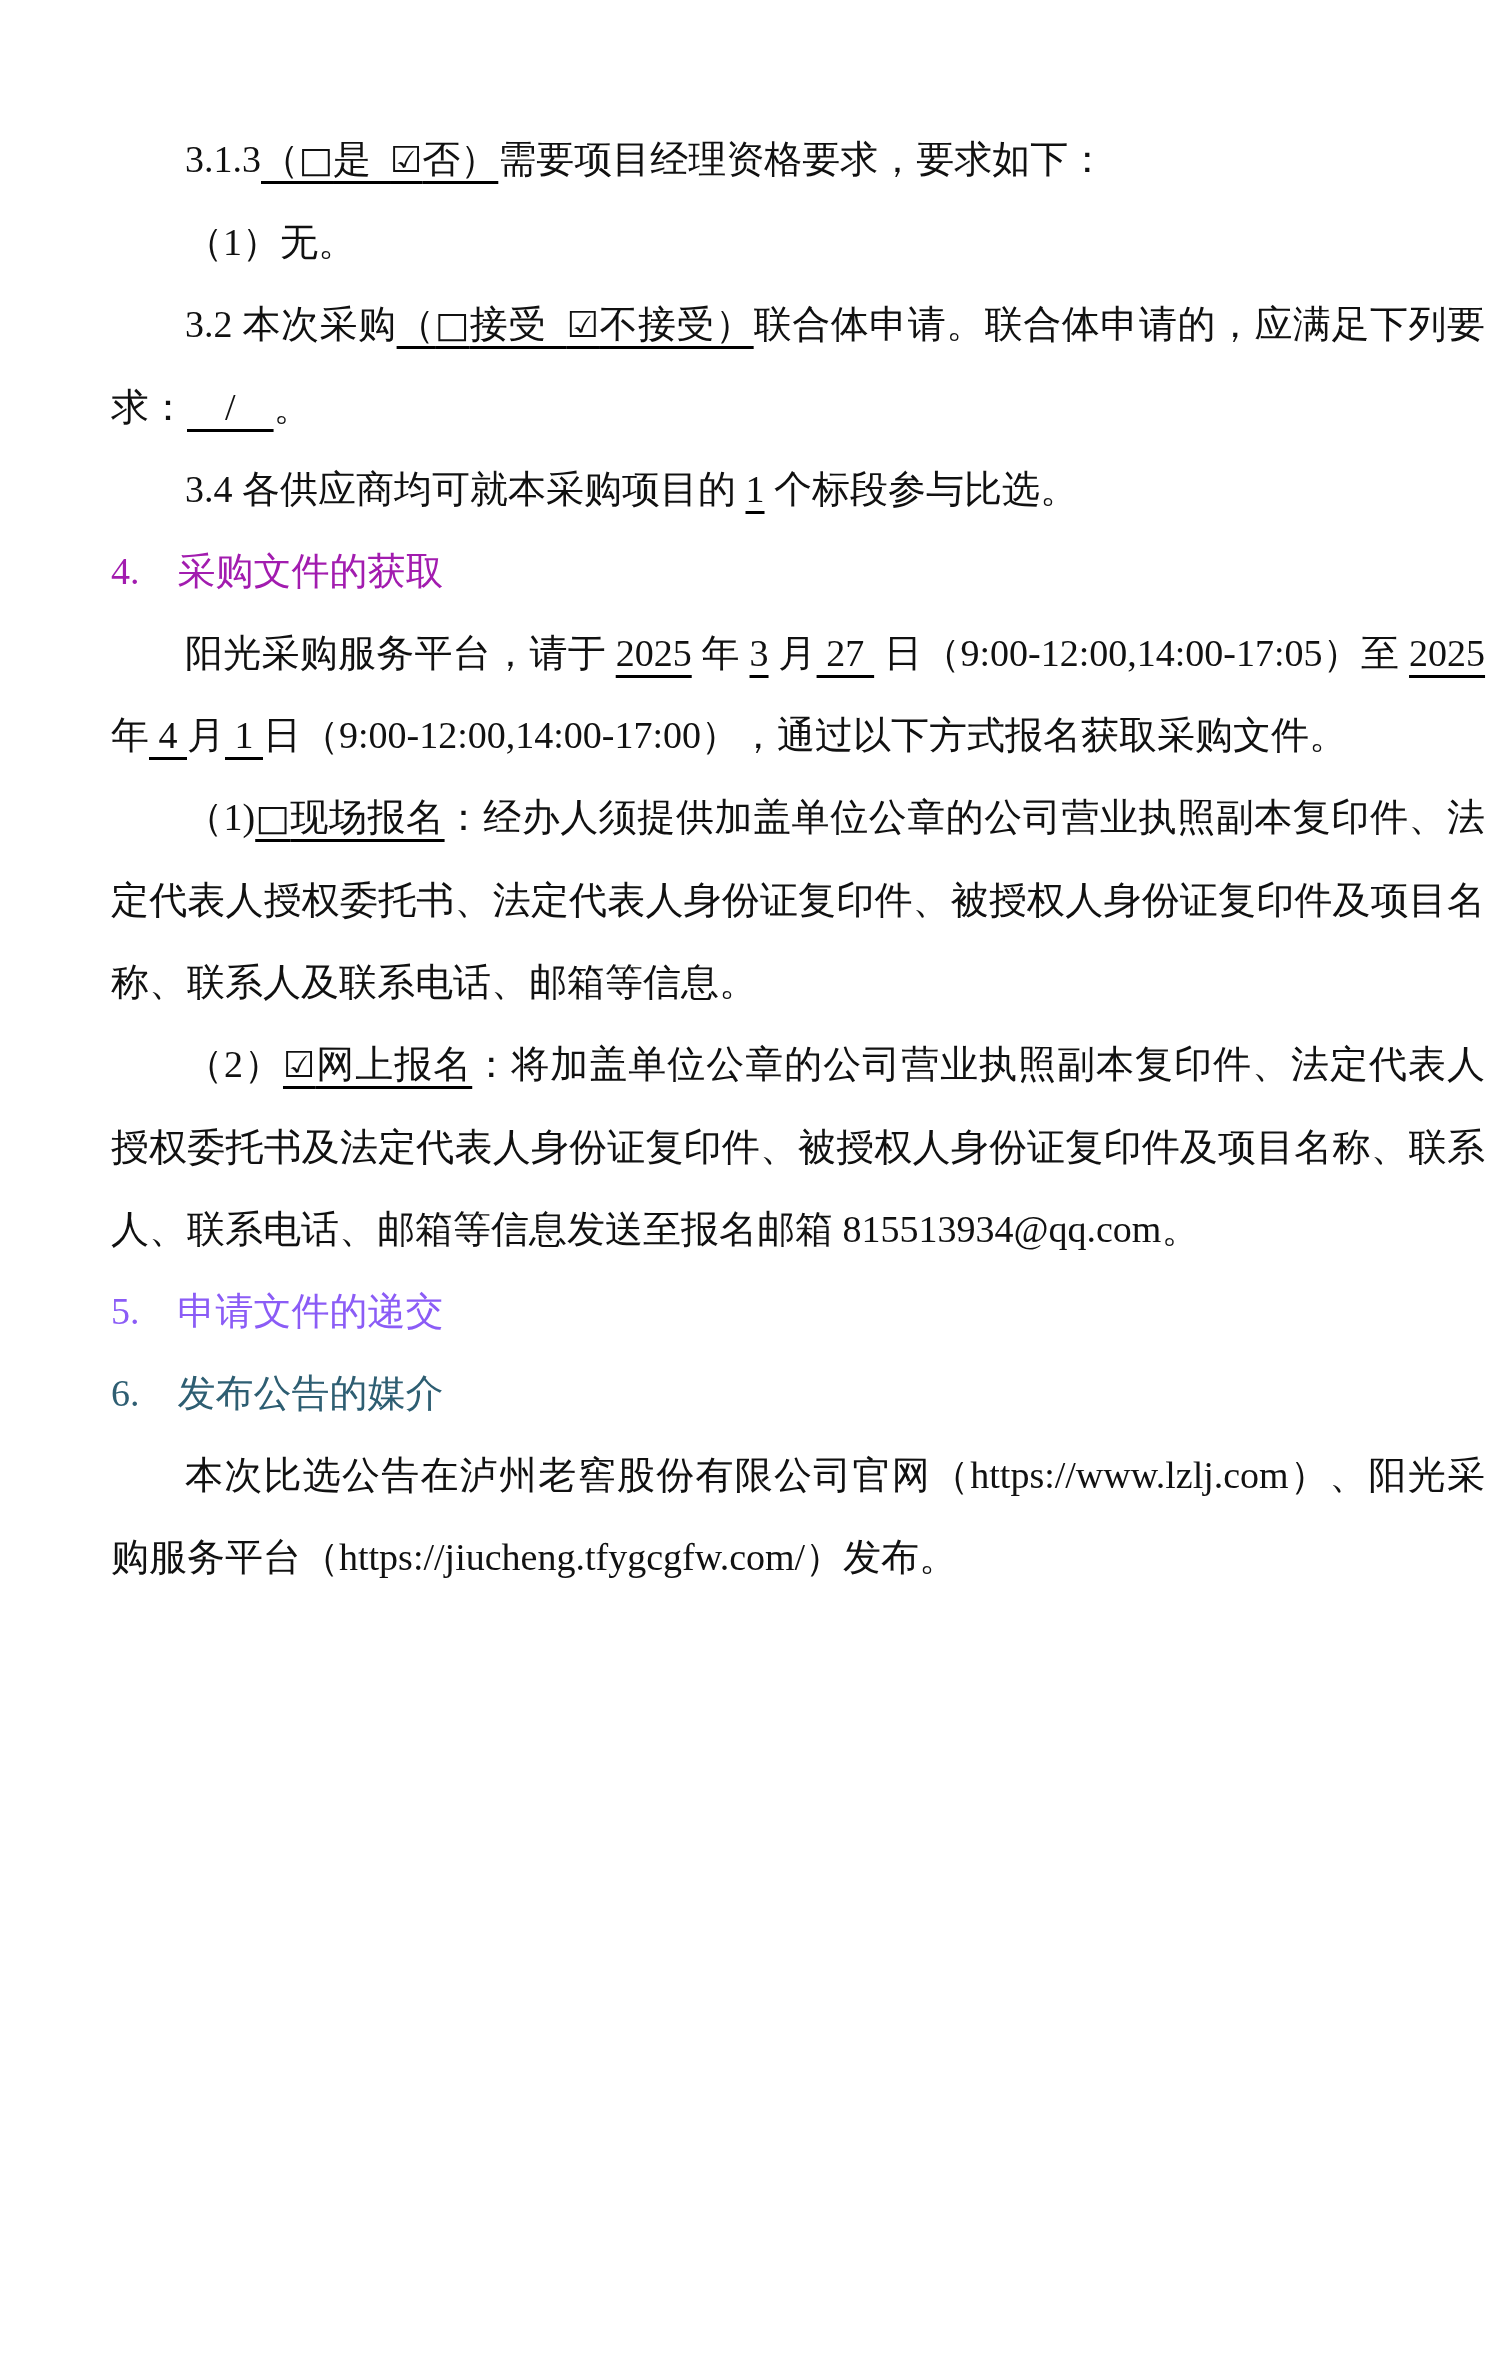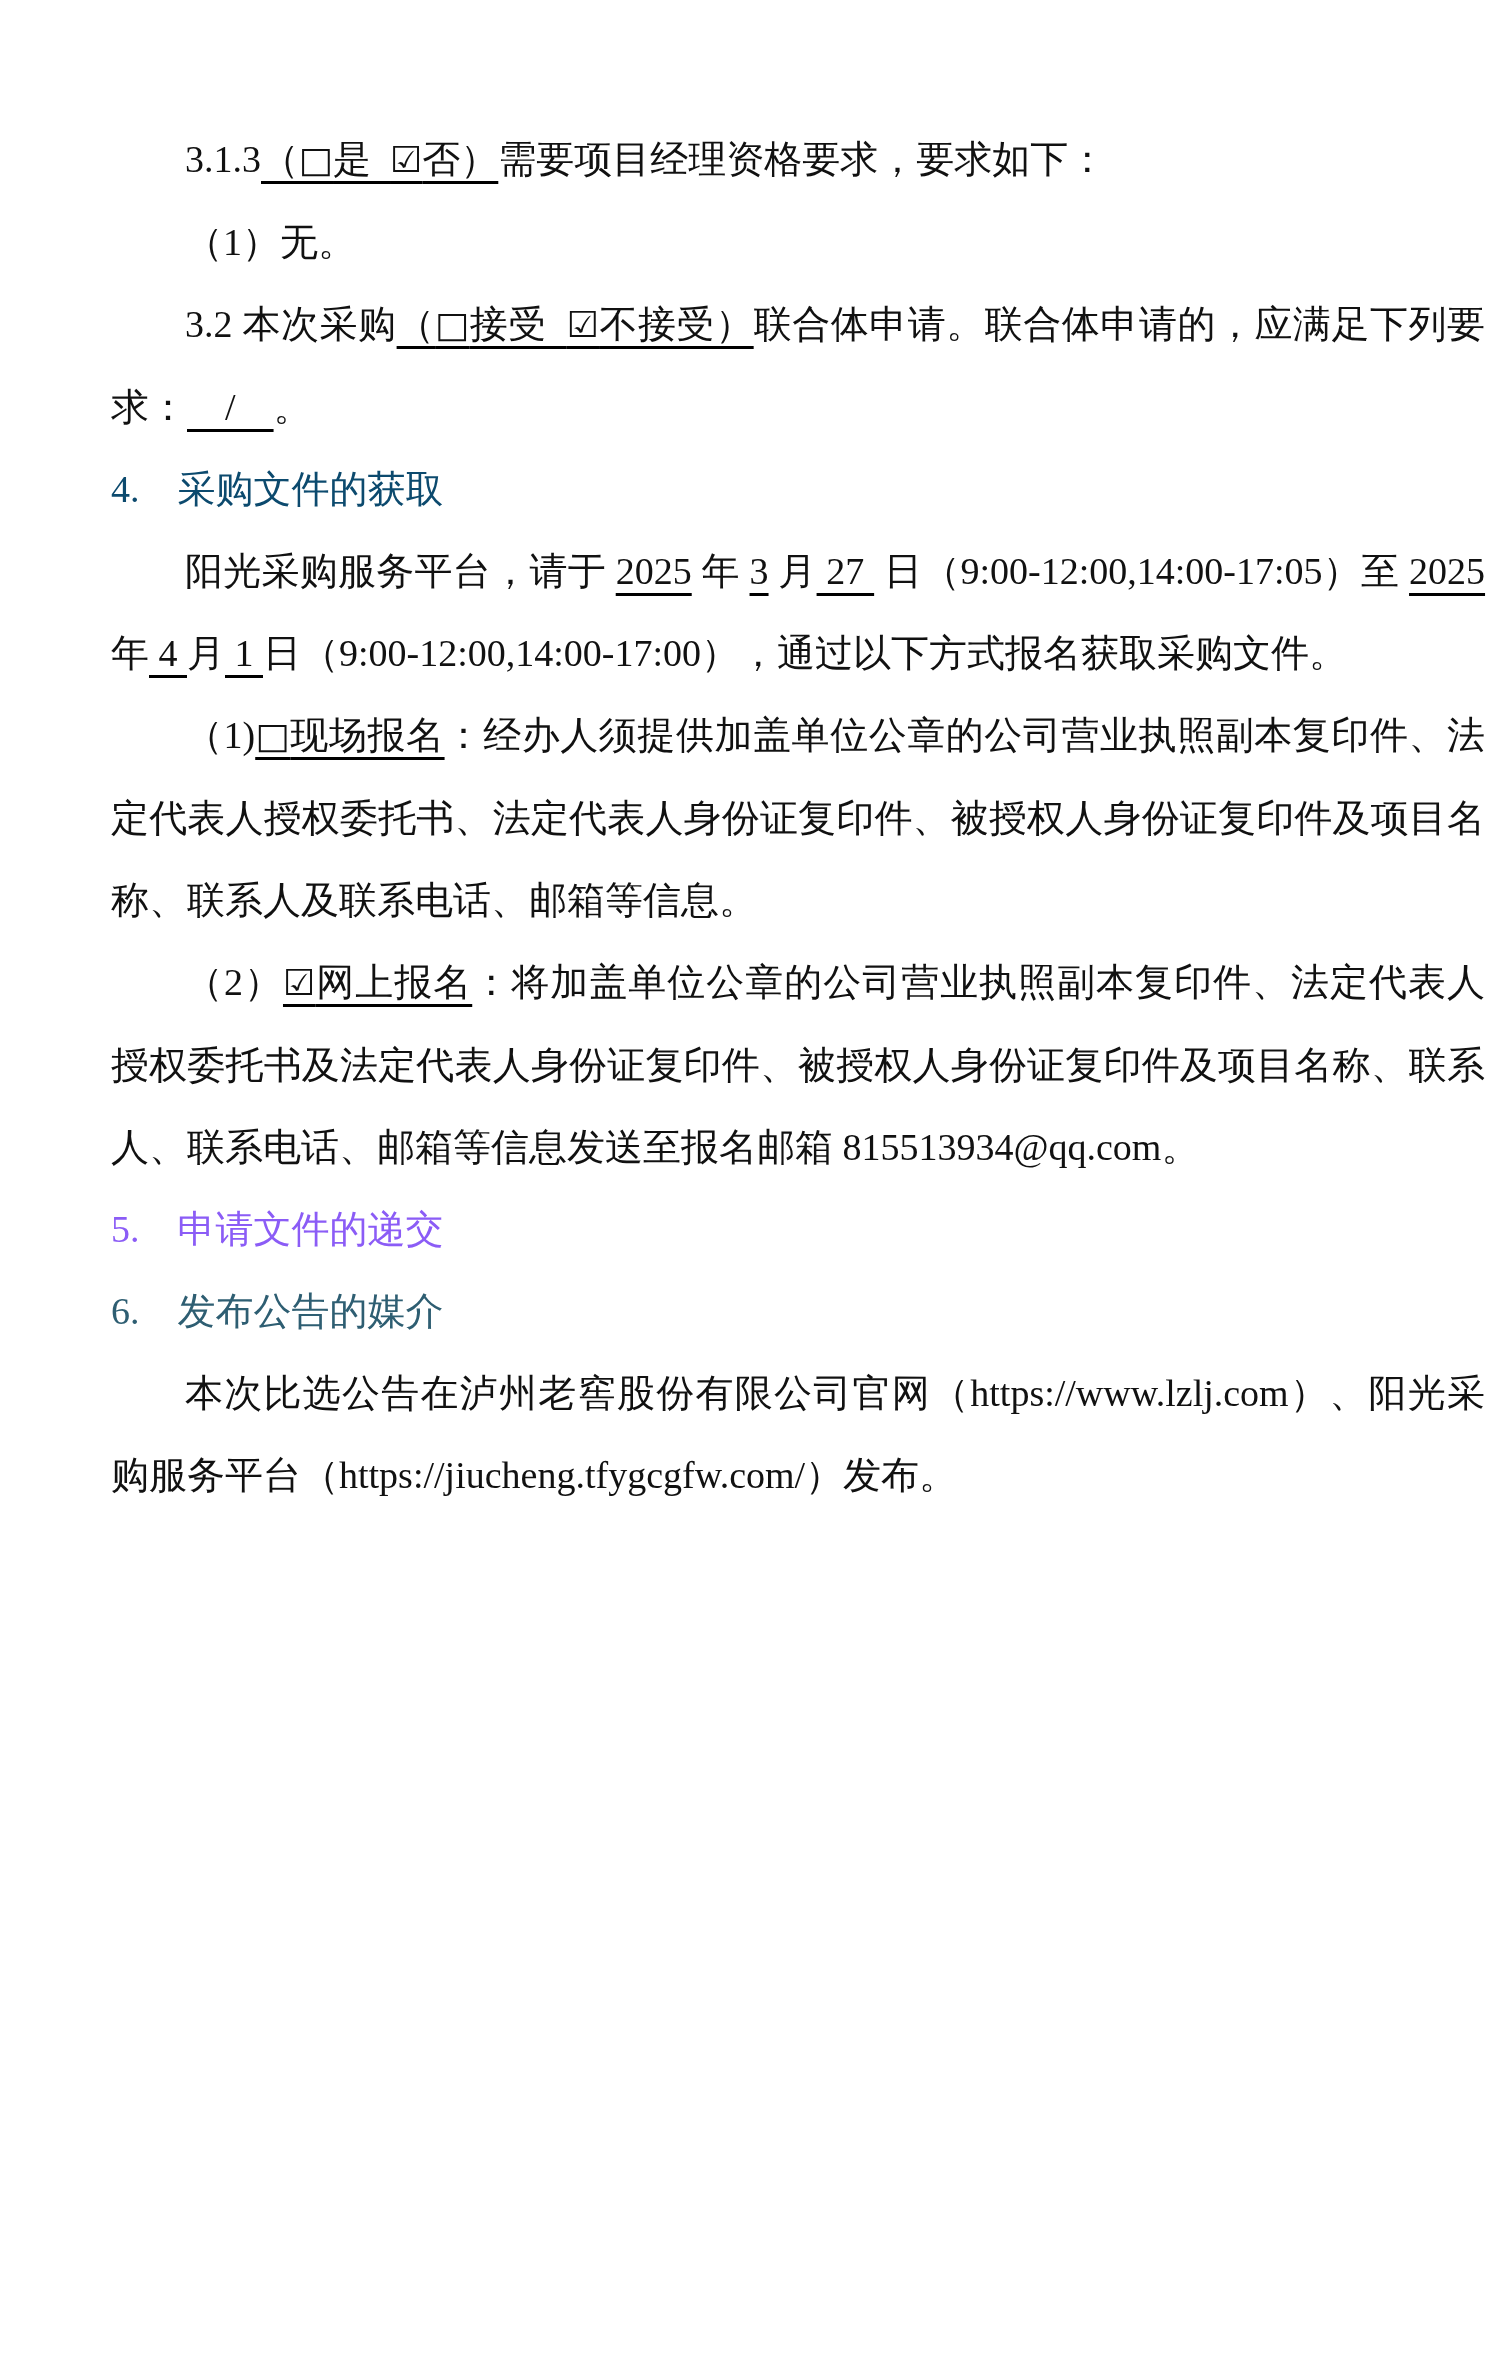--- a/index.html
+++ b/index.html
@@ -38,21 +38,22 @@
   }
 </style>
 </head>
 <body>
 
 <div class="page">
   <div>
       <p class="body indent"><span>3.1.3</span><span class="u">（</span><span class="u cb">□</span><span class="u">是  </span><span class="u cb">☑</span><span class="u">否）</span><span>需要项目经理资格要求，要求如下：</span></p>
       <p class="body indent sp-sm"><span>（1）无。</span></p>
       <p class="body indent sp-sm"><span>3.2 本次采购</span><span class="u">（</span><span class="u cb">□</span><span class="u">接受  </span><span class="u cb">☑</span><span class="u">不接受）</span><span>联合体申请。联合体申请的，应满足下列要求：</span><span class="u">    /    </span><span>。</span></p>
-      <p class="heading" style="color: #0c4a6e;"><span>4.　采购文件的获取</span></p>
+      <p class="body indent"><span>3.4 各供应商均可就本采购项目的 </span><span class="u">1</span><span> 个标段参与比选。</span></p>
+      <p class="heading" style="color: #a21caf;"><span>4.　采购文件的获取</span></p>
       <p class="body indent"><span>阳光采购服务平台，请于 </span><span class="u">2025</span><span> 年 </span><span class="u">3</span><span> 月</span><span class="u"> 27 </span><span> 日（9:00-12:00,14:00-17:05）至 </span><span class="u">2025</span><span> 年</span><span class="u"> 4 </span><span>月</span><span class="u"> 1 </span><span>日（9:00-12:00,14:00-17:00），通过以下方式报名获取采购文件。</span></p>
       <p class="body indent"><span>（1)</span><span class="u cb">□</span><span class="u">现场报名</span><span>：经办人须提供加盖单位公章的公司营业执照副本复印件、法定代表人授权委托书、法定代表人身份证复印件、被授权人身份证复印件及项目名称、联系人及联系电话、邮箱等信息。</span></p>
       <p class="body indent sp-lg"><span>（2）</span><span class="u cb">☑</span><span class="u">网上报名</span><span>：将加盖单位公章的公司营业执照副本复印件、法定代表人授权委托书及法定代表人身份证复印件、被授权人身份证复印件及项目名称、联系人、联系电话、邮箱等信息发送至报名邮箱 815513934@qq.com。</span></p>
       <p class="heading" style="color: #8b5cf6;"><span>5.　申请文件的递交</span></p>
       <p class="heading" style="color: rgb(46, 94, 114);"><span>6.　发布公告的媒介</span></p>
       <p class="body indent"><span>本次比选公告在泸州老窖股份有限公司官网（https://www.lzlj.com）、阳光采购服务平台（https://jiucheng.tfygcgfw.com/）发布。</span></p>
     </div>
 </div>
 
 </body></html>

